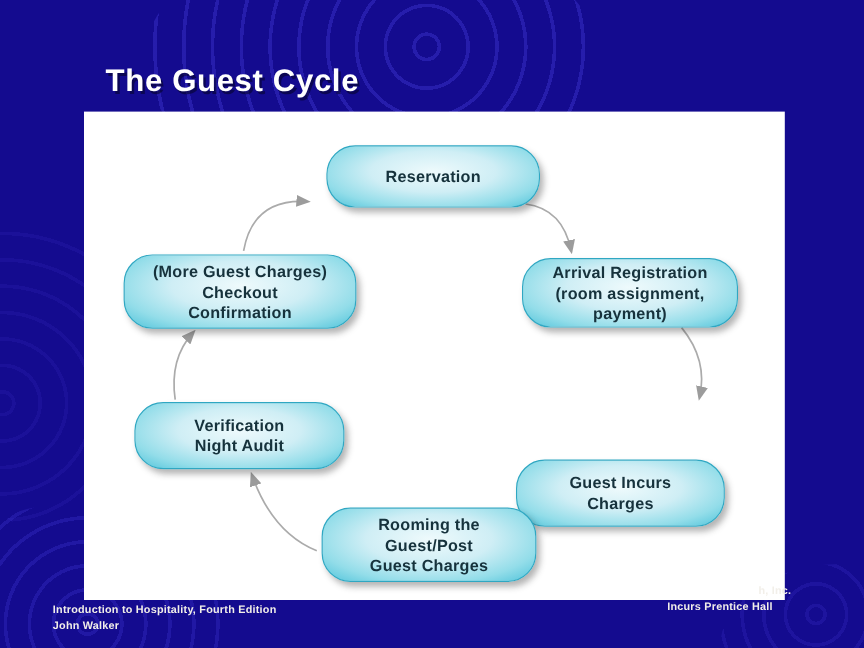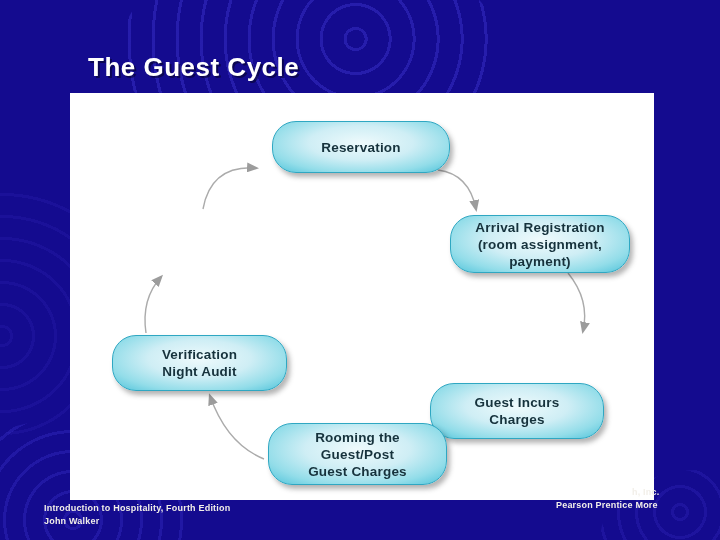--- a/index.html
+++ b/index.html
@@ -50,21 +50,21 @@
     border-radius:24px;border:1px solid #2fa7c2;
     background:radial-gradient(ellipse at 50% 42%, #eefafc 0%, #cfeef5 42%, #93dde9 74%, #4fc3da 100%);
     box-shadow:3px 4px 5px rgba(40,40,40,.35);
     text-align:center;
   }
   .node span{
     white-space:pre-line;font-size:13.5px;font-weight:bold;
     color:#16323c;line-height:1.26;letter-spacing:.2px;
   }
   .node.reservation{left:202px;top:28px;width:176px;height:50px;}
-  .node.arrival{left:380px;top:122px;width:178px;height:56px;}
+  .node.arrival{left:365px;top:122px;width:178px;height:56px;}
   .node.incurs{left:360px;top:242px;width:172px;height:54px;margin-top:48px;}
   .node.rooming{left:198px;top:330px;width:177px;height:60px;}
   .node.verification{left:42px;top:242px;width:173px;height:54px;}
   .node.checkout{left:33px;top:119px;width:192px;height:60px;}
   .footer{position:absolute;z-index:3;color:#f2efe9;font-size:9px;font-weight:bold;line-height:13px;letter-spacing:.2px;}
   .footer.fl{left:27px;top:502px;margin-left:17px;}
   .footer.fr{left:556px;top:499px;}
   .footer.frp{left:632px;top:486px;}
   .footer div{white-space:nowrap;}
 </style>
@@ -110,29 +110,34 @@
     </div>
     <div class="node rooming">
       <span>Rooming the
 Guest/Post
 Guest Charges</span>
     </div>
     <div class="node verification">
       <span>Verification
 Night Audit</span>
     </div>
+    <div class="node checkout">
+      <span>(More Guest Charges)
+Checkout
+Confirmation</span>
+    </div>
 
   </div>
 
   <div class="footer fl">
     <div>Introduction to Hospitality, Fourth Edition</div>
     <div>John Walker</div>
   </div>
 
   <div class="footer frp">
     <div>h, Inc.</div>
   </div>
 
   <div class="footer fr">
-    <div>Pearson Prentice More</div>
+    <div>Incurs Prentice Hall</div>
   </div>
 
 </div>
 
 </body></html>

